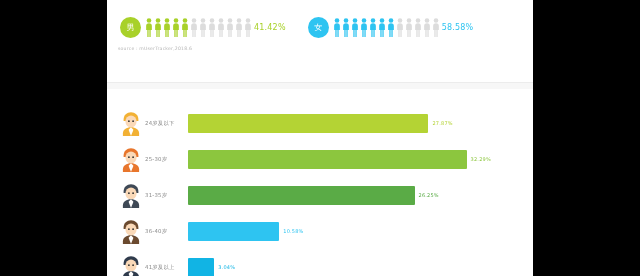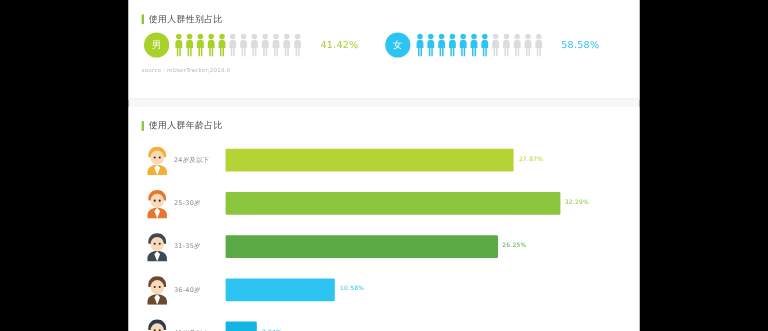--- a/index.html
+++ b/index.html
@@ -106,21 +106,21 @@
   }
   .picto {
     width: 8px;
     height: 19px;
     flex: none;
     display: block;
   }
 
   .gpct {
     font-size: 8px;
-    margin-left: 15px;
+    margin-left: 2px;
     white-space: nowrap;
     letter-spacing: 0.2px;
   }
   .gpct.male { color: #a8d129; }
   .gpct.female { color: #2ec4f1; text-align: right; }
 
   .source {
     font-size: 4.6px;
     color: #b6b6b6;
     margin-top: 8px;
@@ -175,24 +175,20 @@
   }
 </style>
 </head>
 <body>
 
 <div id="viewport">
   <div id="page">
 
     <div class="card card-gender">
 
-      <div class="sec-title">
-        <span class="accent"></span>
-        <span>使用人群性别占比</span>
-      </div>
 
       <div class="gender-wrap">
 
         <div class="gender-block male">
           <div class="gbadge male">
             <span>男</span>
           </div>
           <div class="picto-row" id="male-pictos">
               <svg class="picto" viewBox="0 0 10 24">
                 <circle cx="5" cy="3.1" r="2.9" fill="#a8d129"></circle>
@@ -303,24 +299,20 @@
           <div class="gpct female">58.58%</div>
         </div>
 
       </div>
 
       <div class="source">source：mUserTracker,2018.6</div>
     </div>
 
     <div class="card card-age">
 
-      <div class="sec-title">
-        <span class="accent"></span>
-        <span>使用人群年龄占比</span>
-      </div>
 
       <div class="age-rows" id="age-rows">
           <div class="age-row">
             <div class="age-label-cell">
               <svg class="avatar" viewBox="0 0 22 26">
                 <path d="M3.6 9.5c0-4.3 3.3-7.2 7.4-7.2s7.4 2.9 7.4 7.2v1.6H3.6z" fill="#f2b134"></path>
                 <ellipse cx="11" cy="11.4" rx="5.6" ry="6" fill="#fad9b8"></ellipse>
                 <circle cx="8.9" cy="11.2" r="0.85" fill="#2b2b2b"></circle>
                 <circle cx="13.1" cy="11.2" r="0.85" fill="#2b2b2b"></circle>
                 <path d="M11 17.2c-4.6 0-8.1 2.4-8.1 6V26h16.2v-2.8c0-3.6-3.5-6-8.1-6z" fill="#f2b134"></path>

